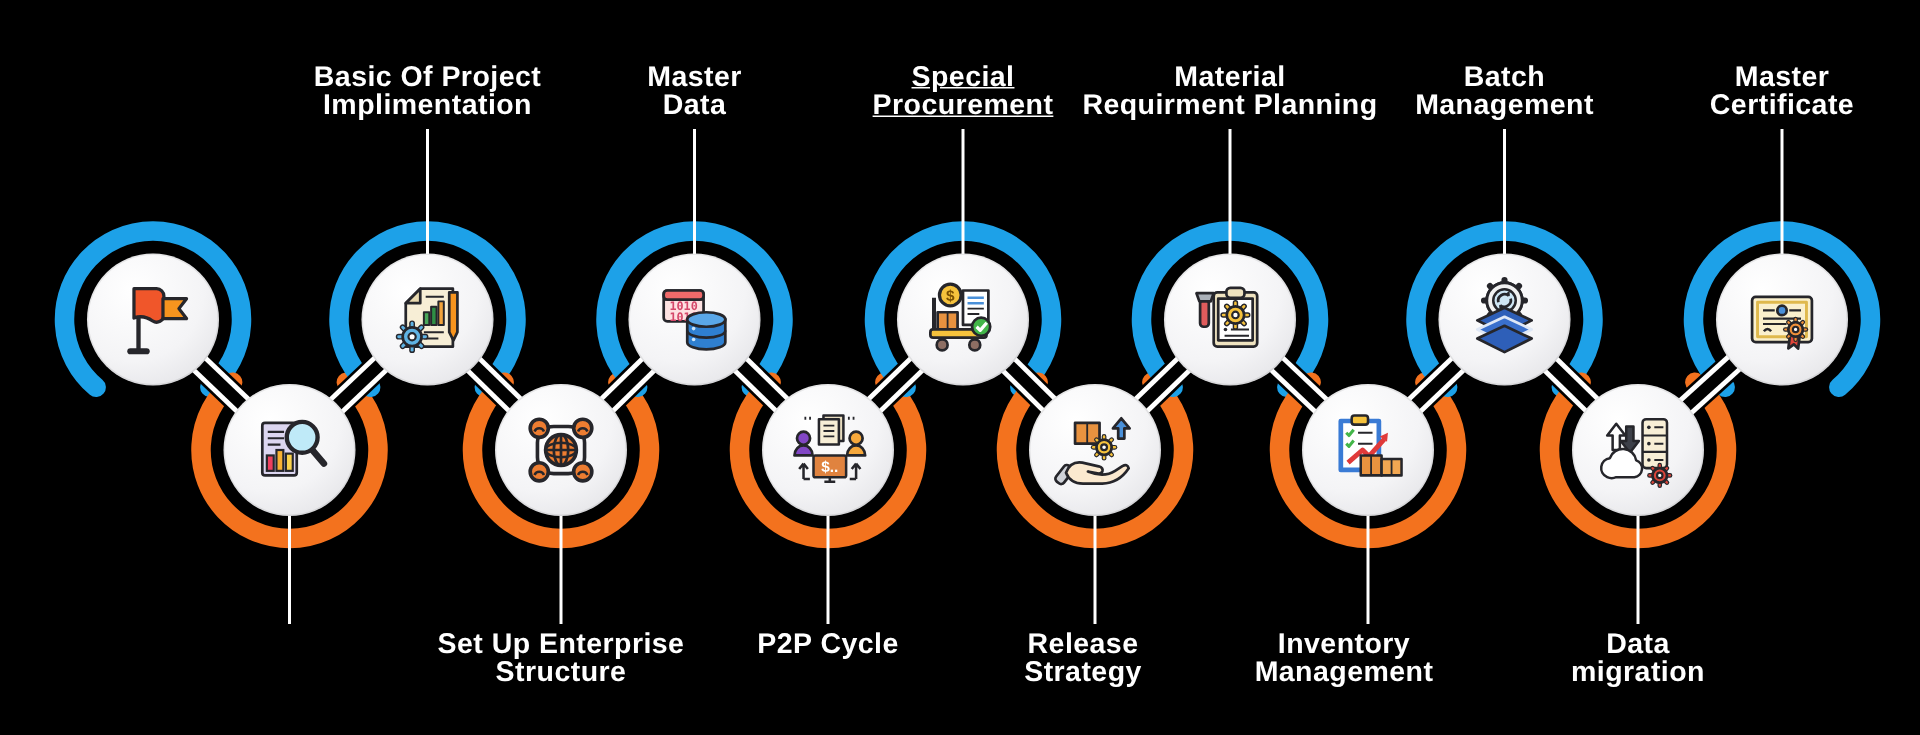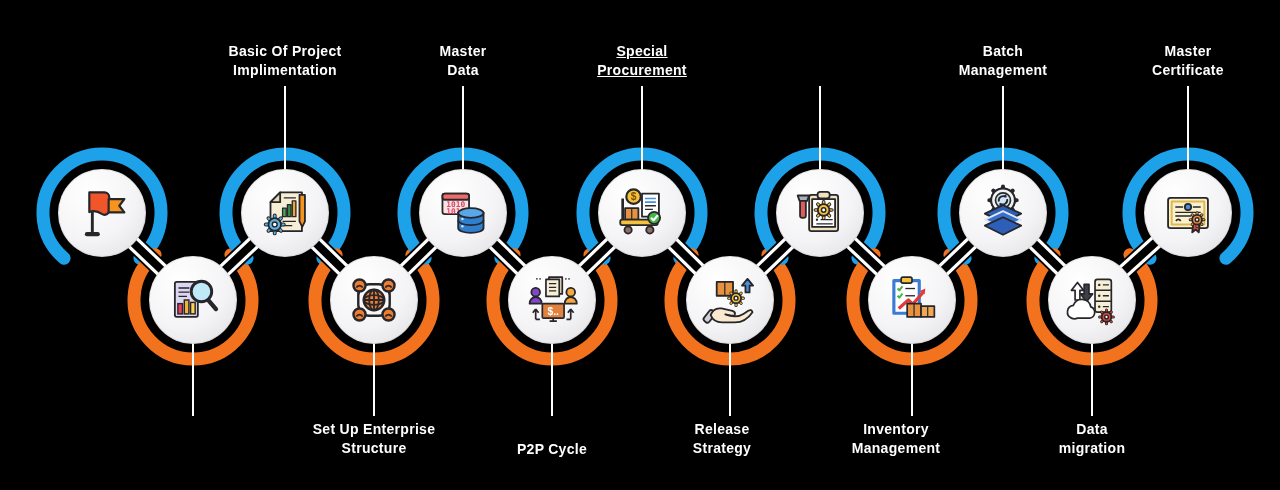--- a/index.html
+++ b/index.html
@@ -16,21 +16,21 @@
     background:radial-gradient(circle at 35% 28%,#ffffff 0%,#f4f4f6 55%,#dddde1 100%);
     box-shadow:inset 0 0 0 1px rgba(0,0,0,0.08);
     display:flex;align-items:center;justify-content:center;
   }
   .node-icon{display:flex;align-items:center;justify-content:center;}
   .node-label{
     position:absolute;z-index:3;
     transform:translateX(-50%);
     width:250px;text-align:center;
     color:var(--label-color,#fff);
-    font-size:14px;font-weight:700;line-height:19px;
+    font-size:19px;font-weight:700;line-height:19px;
     letter-spacing:.3px;white-space:pre-line;
   }
 </style>
 </head>
 <body>
 
 <div id="stage" style="background: rgb(0, 0, 0); --label-color: #ffffff;">
   <svg id="chain-svg" width="1280" height="490" viewBox="0 0 1280 490">
       <path d="M 64.08 258.20 A 59 59 0 1 1 139.92 258.20" fill="none" stroke="#1da1e8" stroke-width="13" stroke-linecap="round"></path>
       <path d="M 230.92 254.80 A 59 59 0 1 1 155.08 254.80" fill="none" stroke="#f3721e" stroke-width="13" stroke-linecap="round"></path>
@@ -237,21 +237,21 @@
           <path d="M34.5 27 a5 5.5 0 0 1 10 0 z" fill="#f6a83c" stroke="#26262b" stroke-width="1.5"></path>
    <rect x="16" y="27" width="18" height="12" rx="1" fill="#e0833f"></rect>
    <text x="25" y="36.4" font-size="8.5" font-weight="bold" fill="#fff" stroke="none" text-anchor="middle">$..</text>
    <path d="M22 41.5 h6 M25 39 v2.5" stroke-width="1.4"></path>
    <path d="M10.5 40 v-8.5 M10.5 31.5 l-2.4 3 M10.5 31.5 l2.4 3 M10.5 40 h3.5" fill="none"></path>
    <path d="M39.5 40 v-8.5 M39.5 31.5 l-2.4 3 M39.5 31.5 l2.4 3 M39.5 40 h-3.5" fill="none"></path>
           </g>
         </svg>
       </span>
     </div>
-    <div class="node-label" style="left: 552px; top: 420px; margin-top: 20px;">P2P Cycle</div>
+    <div class="node-label" style="left: 552px; top: 420px;">P2P Cycle</div>
     <div class="node-circle" style="left: 598px; top: 169px;">
       <span class="node-icon">
         <svg viewBox="0 0 48 48" width="58" height="58">
           <g stroke="#26262b" stroke-width="1.5" stroke-linejoin="round">
    <path d="M8 12 v18" stroke-width="2.2"></path>
    <rect x="10" y="20" width="11" height="9.5" fill="#e8923f"></rect>
    <path d="M15.5 20 v9.5" stroke-width="1"></path>
    <rect x="24" y="8" width="14" height="19" fill="#ffffff"></rect>
    <path d="M26.5 12 h9 M26.5 15 h9" stroke="#4a90d9" stroke-width="1.4"></path>
    <path d="M26.5 18 h9 M26.5 21 h6.5" stroke-width="1.1"></path>
@@ -327,20 +327,22 @@
             <line x1="27.0" y1="17.7" x2="27.0" y2="14.7" stroke="#f6c23c" stroke-width="1.4" stroke-linecap="round"></line>
             <line x1="29.7" y1="18.8" x2="31.8" y2="16.7" stroke="#f6c23c" stroke-width="1.4" stroke-linecap="round"></line>
             <circle cx="27" cy="21.5" r="4.8" fill="#f6c23c" stroke="#26262b" stroke-width="1.5"></circle>
               <circle cx="27" cy="21.5" r="1.8" fill="#fff" stroke="#26262b" stroke-width="1.2"></circle>
    <circle cx="21.5" cy="29.5" r="1" fill="#26262b" stroke="none"></circle>
    <path d="M24.5 29.5 h10 M21 33 h13.5" stroke-width="1.1"></path>
           </g>
         </svg>
       </span>
     </div>
+    <div class="node-label" style="left: 820px; bottom: 410px;">Material
+Requirment Planning</div>
     <div class="node-circle" style="left: 868px; top: 256px;">
       <span class="node-icon">
         <svg viewBox="0 0 48 48" width="58" height="58">
           <g stroke="#26262b" stroke-width="1.4" stroke-linejoin="round">
    <rect x="9" y="8" width="21" height="27" fill="#ffffff" stroke="#3a7bd5" stroke-width="2.6"></rect>
    <rect x="15" y="5" width="9" height="5" rx="1.5" fill="#f6c23c"></rect>
    <path d="M12 14.5 l1.5 1.5 2.6 -3.2" fill="none" stroke="#43b649" stroke-width="1.7"></path>
    <path d="M18.5 14.5 h8" stroke-width="1.1"></path>
    <path d="M12 20.5 l1.5 1.5 2.6 -3.2" fill="none" stroke="#43b649" stroke-width="1.7"></path>
    <path d="M18.5 20.5 h8" stroke-width="1.1"></path>

